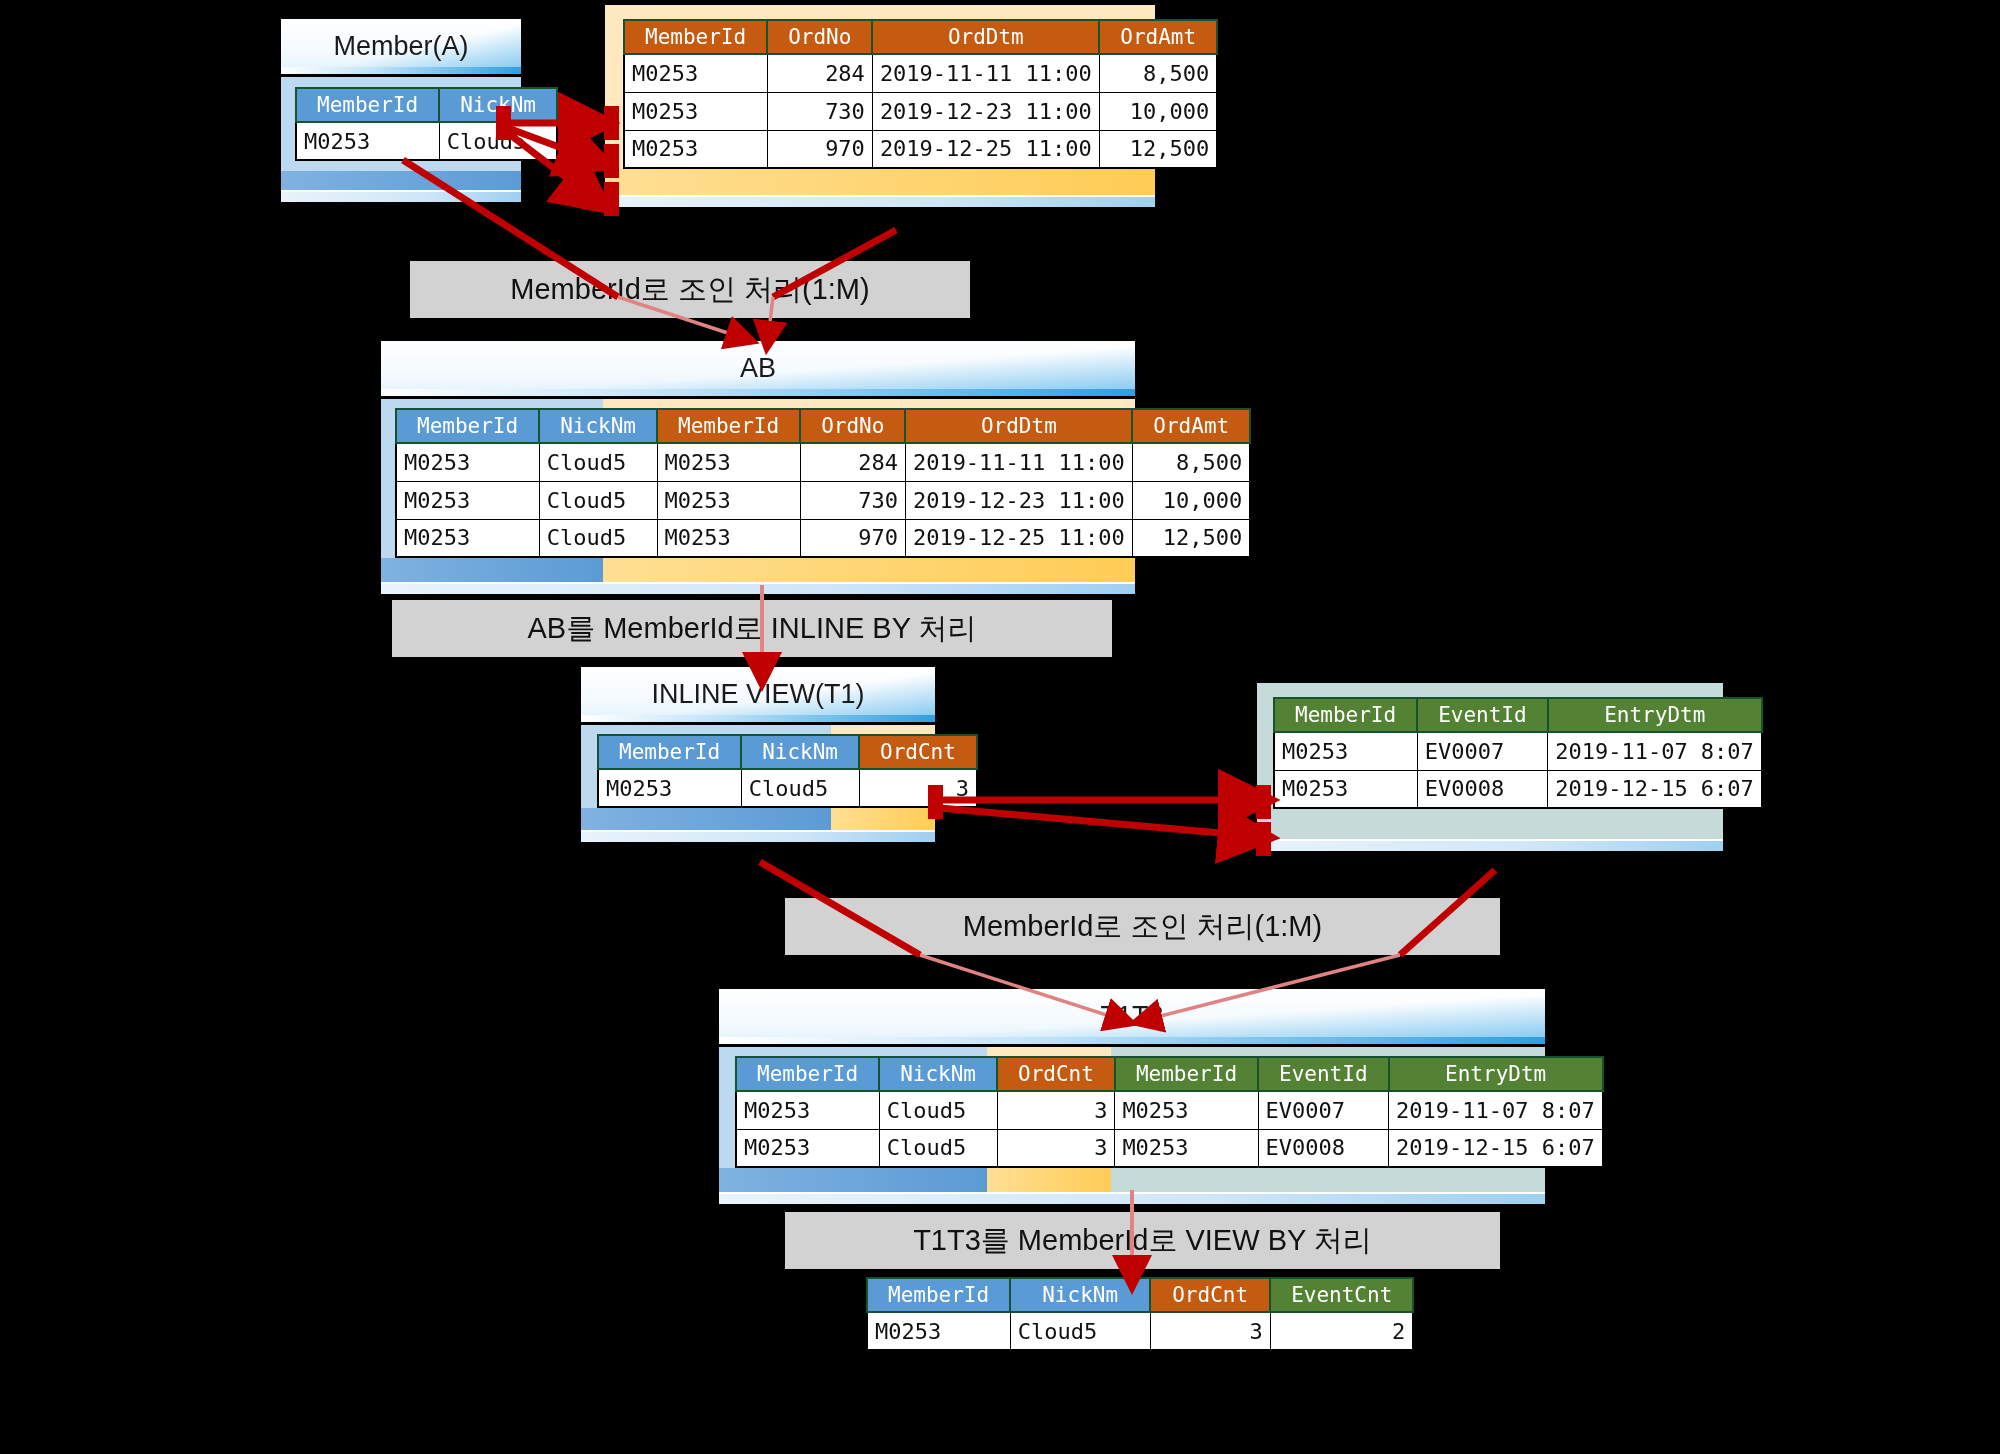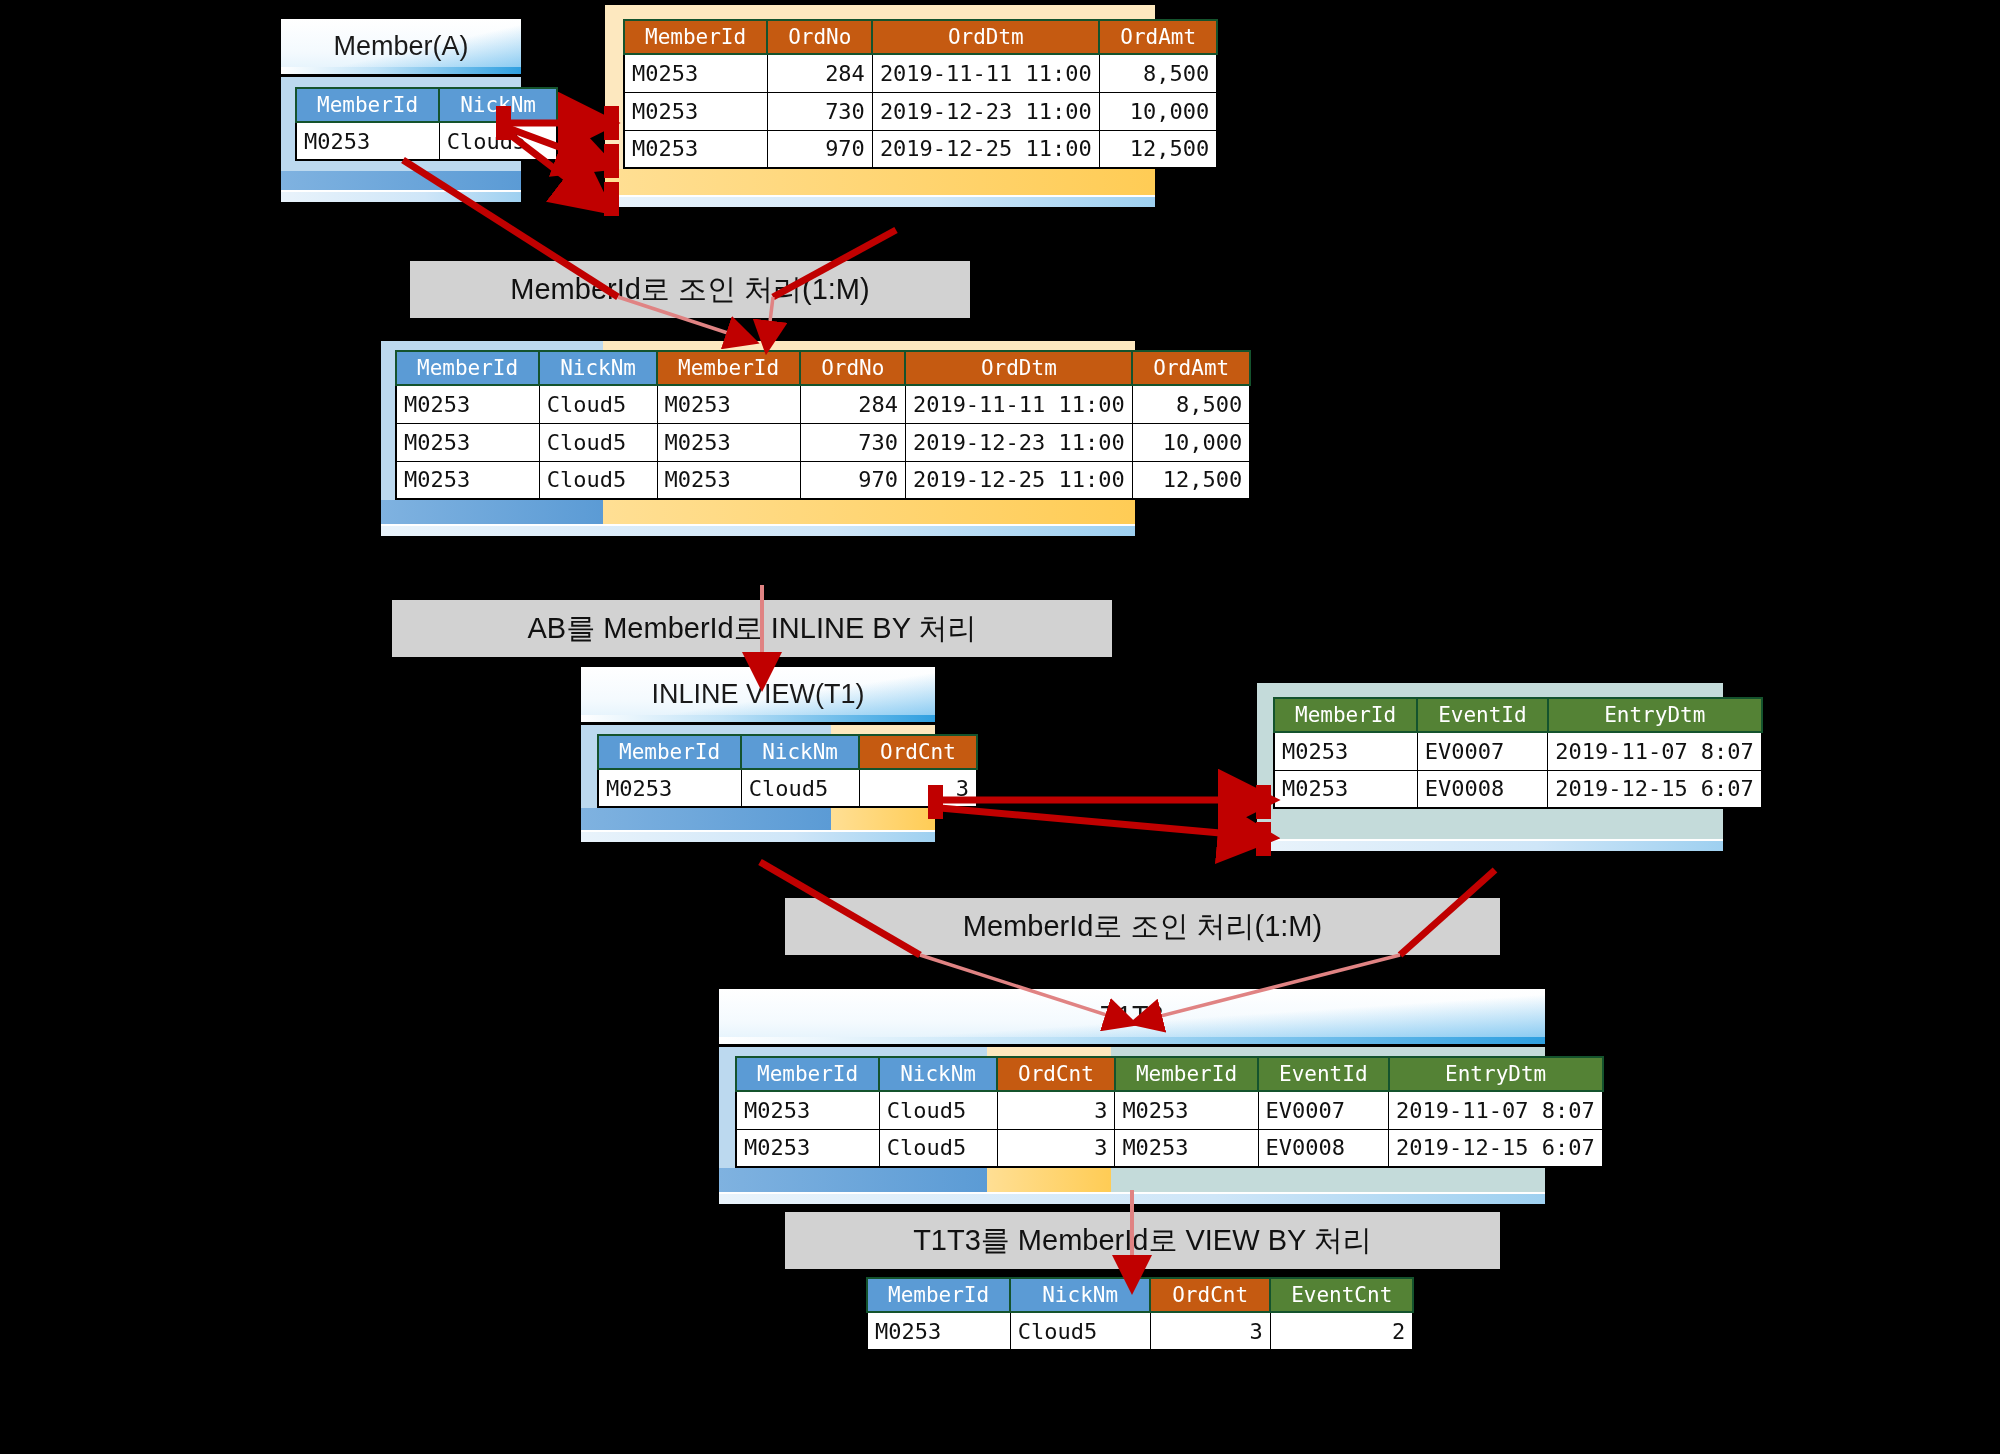--- a/index.html
+++ b/index.html
@@ -235,20 +235,21 @@
   </div>
 
   <div class="cmark" style="left:496px; top:106px;"></div>
   <div class="cmark" style="left:604px; top:106px;"></div>
   <div class="cmark" style="left:604px; top:144px;"></div>
   <div class="cmark" style="left:604px; top:182px;"></div>
 
   <div class="plabel" style="left:410px; top:261px; width:560px; height:57px;">MemberId로 조인 처리(1:M)</div>
 
   <div class="card" style="left:378px; top:338px; width:760px;">
+    <div class="card-title">AB</div>
     <div class="card-body" style="padding:9px 0 0 0; background:#ffffff;">
       <div class="split-bg" style="left:0; width:222px; background:#bcd9ef;"></div>
       <div class="split-bg" style="left:222px; right:0; background:#fde8bf;"></div>
       <table class="dt" style="position:relative; margin:0 14px;">
         <thead>
           <tr>
             <th class="h-blue">MemberId</th>
             <th class="h-blue">NickNm</th>
             <th class="h-org">MemberId</th>
             <th class="h-org">OrdNo</th>

